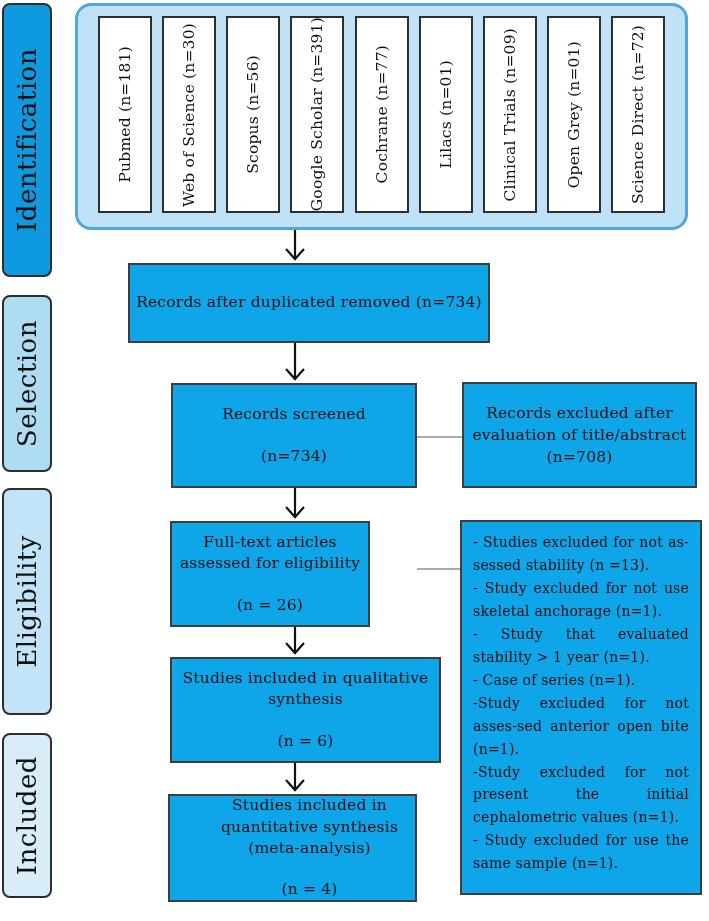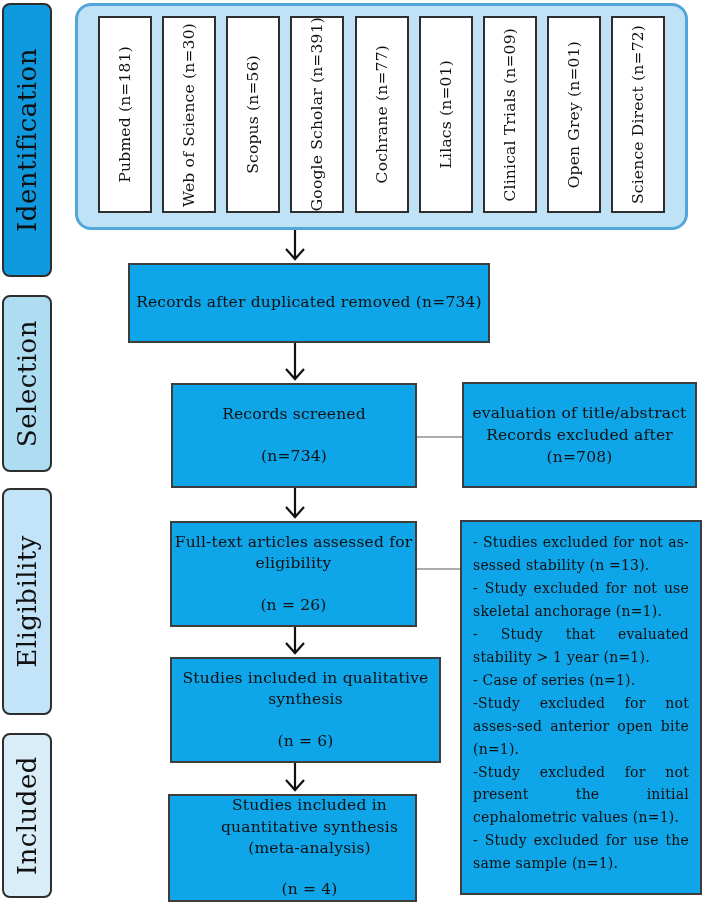--- a/index.html
+++ b/index.html
@@ -25,21 +25,21 @@
          box-sizing:border-box; display:flex; align-items:center; justify-content:center; }
   .src .vtext { font-size:15.5px; letter-spacing:.2px; }
 
   
   .fbox { position:absolute; background:#0ea5e9; border:2px solid #3d3d3d; box-sizing:border-box;
           display:flex; flex-direction:column; align-items:center; justify-content:center;
           text-align:center; font-size:15.5px; line-height:1.38; letter-spacing:.2px; }
   .gap  { row-gap:20px; }
   #box-dup   { left:128px; top:263px; width:362px; height:80px; }
   #box-scr   { left:171px; top:383px; width:246px; height:105px; }
-  #box-full  { left:170px; top:521px; width:247px; height:106px; }
+  #box-full  { left:170px; top:521px; width:200px; height:106px; }
   #box-qual  { left:170px; top:657px; width:271px; height:106px; }
   #box-quant { left:168px; top:794px; width:249px; height:108px;padding-left:34px; }
   #box-excl1 { left:462px; top:382px; width:235px; height:106px; line-height:1.42; }
   #box-excl2 { left:460px; top:520px; width:242px; height:375px; display:block;
                text-align:justify; font-size:14px; line-height:1.64; padding:9px 11px; }
   #box-excl2 p { margin:0; }
 
   .arrows { position:absolute; left:0; top:0; width:709px; height:921px; pointer-events:none; }
 </style>
 </head>
@@ -122,22 +122,22 @@
   <div class="fbox" id="box-dup">
     <span>Records after duplicated removed (n=734)</span>
   </div>
 
   <div class="fbox gap" id="box-scr">
     <span>Records screened</span>
     <span>(n=734)</span>
   </div>
 
   <div class="fbox" id="box-excl1">
+    <span>Records excluded after</span>
     <span>evaluation of title/abstract</span>
-    <span>Records excluded after</span>
     <span>(n=708)</span>
   </div>
 
   <div class="fbox gap" id="box-full">
     <span>Full-text articles assessed for eligibility</span>
     <span>(n = 26)</span>
   </div>
 
   <div class="fbox" id="box-excl2">
     <p>- Studies excluded for not as-sessed stability (n =13).</p>

